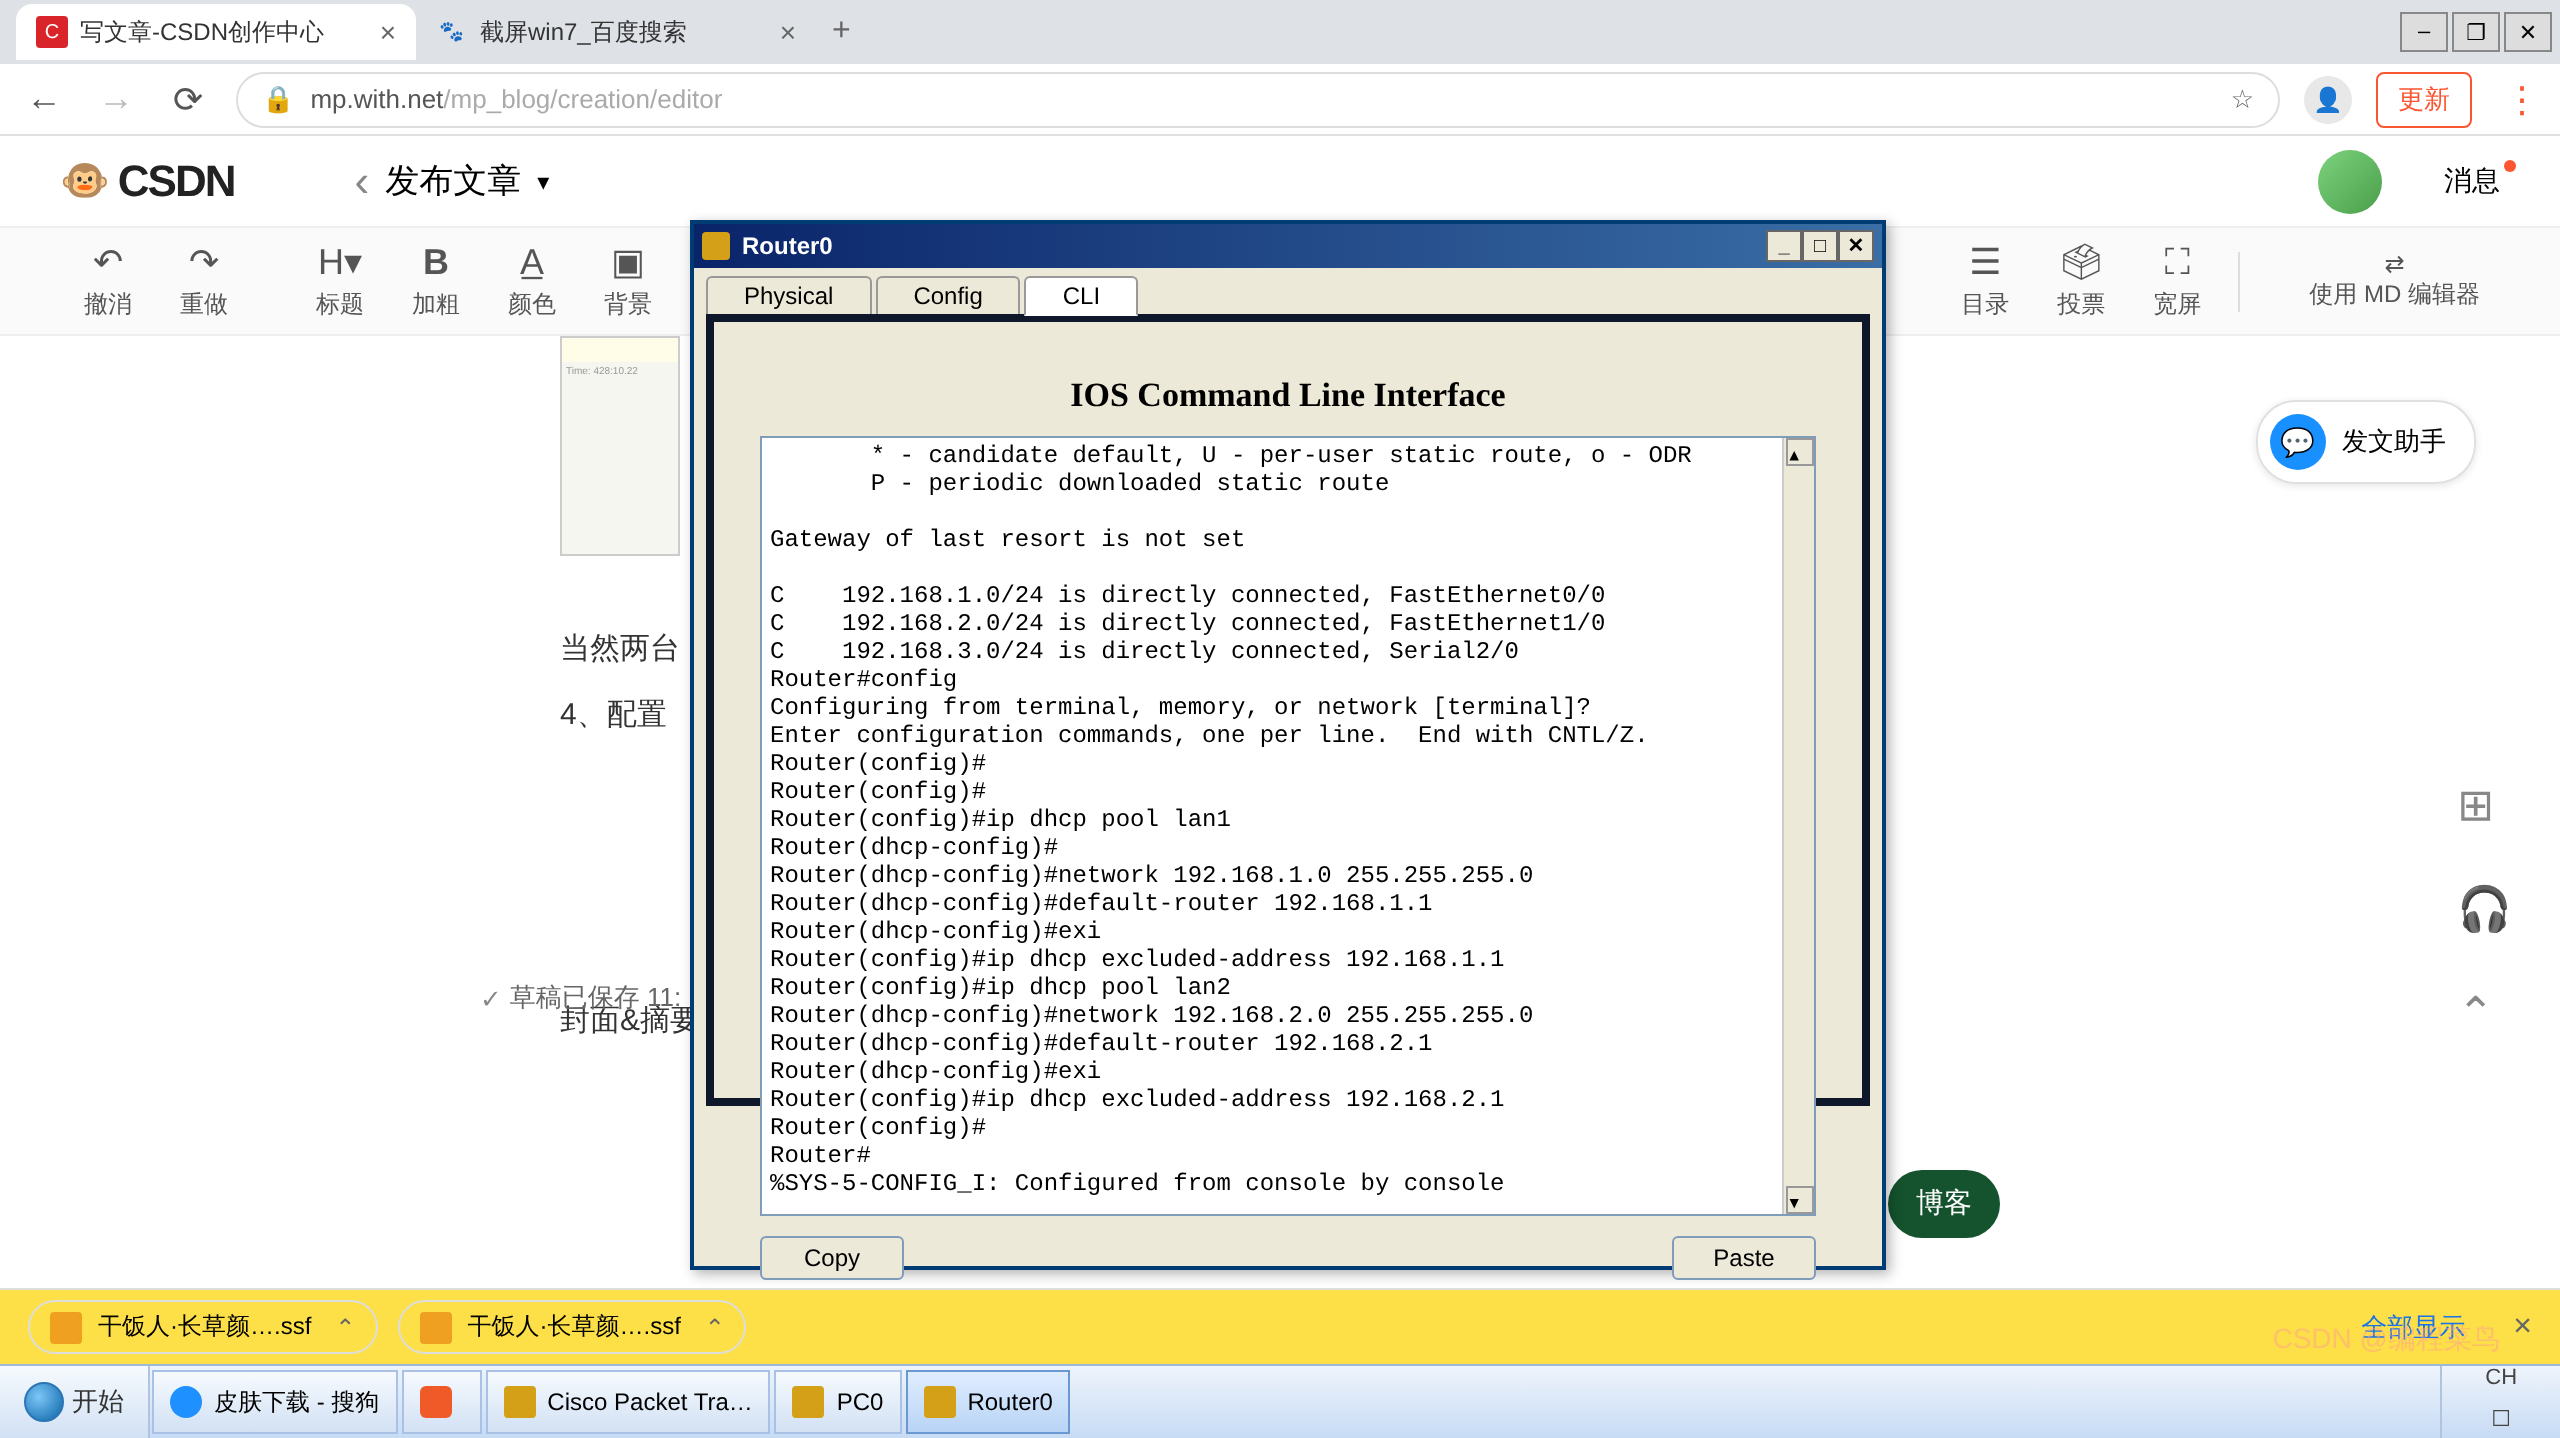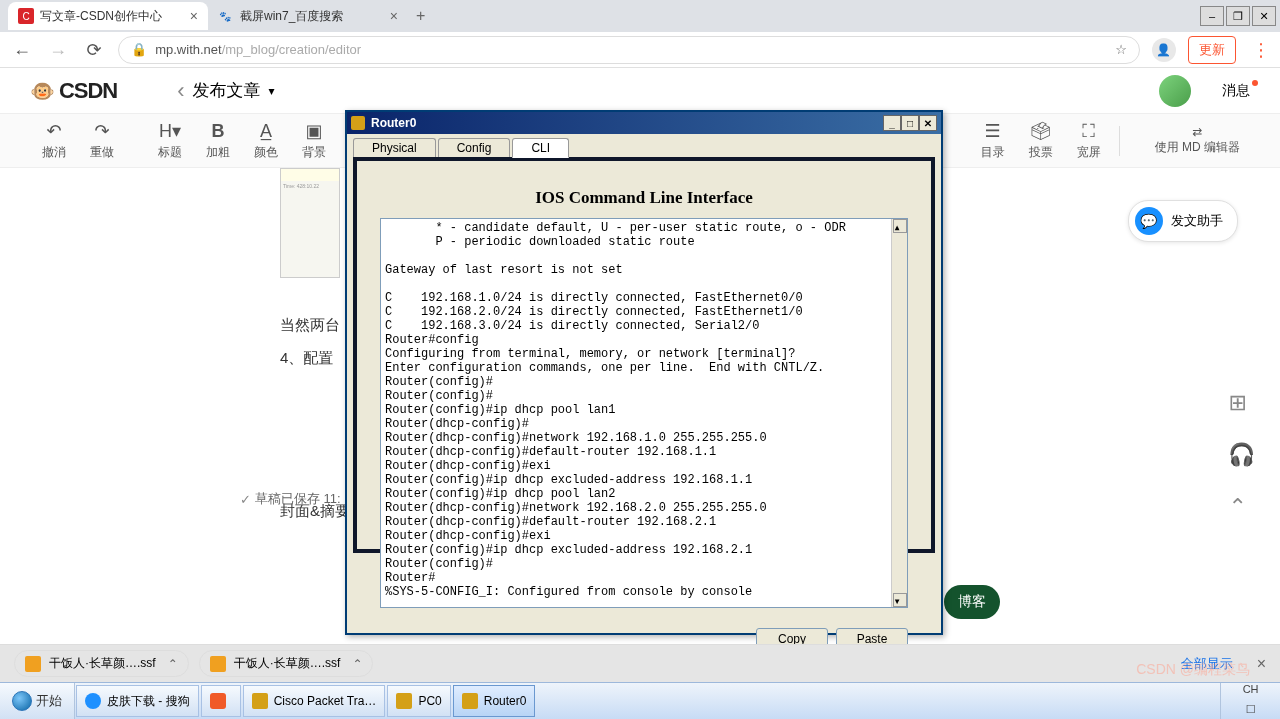--- a/index.html
+++ b/index.html
@@ -54,31 +54,31 @@
 .dlg-winbtns { margin-left: auto; display: flex; gap: 0; }
 .dlg-winbtn { width: 18px; height: 16px; background: #ece9d8; border: 1px solid #666; font-size: 10px; display: flex; align-items: center; justify-content: center; color: #000; }
 .dlg-tabs { display: flex; padding: 4px 6px 0 6px; gap: 2px; }
 .dlg-tab { padding: 2px 18px; border: 1px solid #999; border-bottom: none; background: #ece9d8; font-size: 12px; border-radius: 3px 3px 0 0; }
 .dlg-tab.active { background: #fff; border-bottom: 1px solid #fff; position: relative; z-index: 2; }
 .dlg-content { margin: 0 6px 6px 6px; border: 4px solid #0f172a; background: #ece9d8; height: 396px; padding: 23px; position: relative; top: -1px; }
 .cli-title { text-align: center; font-size: 17px; font-weight: bold; margin: 4px 0 10px 0; font-family: Georgia, serif; }
 .cli-output { background: #fff; border: 1px solid #7f9db9; height: 390px; overflow: auto; padding: 2px 4px; font-family: "Courier New", monospace; font-size: 12px; white-space: pre; position: relative; }
 .cli-scroll { position: absolute; right: 0; top: 0; width: 16px; height: 100%; background: #ece9d8; border-left: 1px solid #ccc; }
 .cli-scroll-thumb { width: 14px; height: 14px; background: #ece9d8; border: 1px solid #999; margin: 0 auto; }
-.cli-btns { display: flex; justify-content: flex-end; gap: 8px; margin-top: 20px; }
+.cli-btns { display: flex; justify-content: space-between; gap: 8px; margin-top: 10px; }
 .xp-btn { width: 72px; height: 22px; border: 1px solid #7f9db9; background: #ece9d8; font-size: 12px; border-radius: 3px; }
 
 
 .asst-pill { position: absolute; right: 42px; top: 200px; background: #fff; border: 1px solid #e0e0e0; border-radius: 20px; padding: 6px 14px 6px 6px; display: flex; align-items: center; gap: 8px; box-shadow: 0 1px 4px rgba(0,0,0,0.1); font-size: 13px; }
 .asst-badge { width: 28px; height: 28px; background: #1890ff; border-radius: 50%; display: flex; align-items: center; justify-content: center; color: #fff; font-size: 14px; }
 .side-tools { position: absolute; right: 24px; top: 390px; display: flex; flex-direction: column; gap: 26px; color: #888; font-size: 22px; }
 .pub-btn { position: absolute; right: 280px; top: 585px; background: #14532d; color: #fff; padding: 8px 14px; border-radius: 18px; font-size: 14px; }
 
 
-.downloads-bar { position: absolute; bottom: 37px; left: 0; right: 0; height: 38px; border-top: 1px solid #ddd; background: #e5e5e5; display: flex; align-items: center; padding: 0 14px; gap: 10px; }
+.downloads-bar { position: absolute; bottom: 37px; left: 0; right: 0; height: 38px; border-top: 1px solid #ddd; background: #fde047; display: flex; align-items: center; padding: 0 14px; gap: 10px; }
 .dl-item { border: 1px solid #ddd; padding: 4px 10px; border-radius: 14px; display: flex; align-items: center; gap: 8px; font-size: 12px; }
 .dl-icon { width: 16px; height: 16px; background: #f0a020; border-radius: 2px; }
 .dl-chevron { color: #666; font-size: 12px; margin-left: 4px; }
 .show-all { margin-left: auto; color: #1a73e8; font-size: 13px; }
 .dl-close { color: #666; font-size: 16px; margin-left: 14px; }
 
 
 .taskbar { position: absolute; bottom: 0; left: 0; right: 0; height: 37px; background: linear-gradient(to bottom, #eef4fb, #c7dbf5); border-top: 1px solid #9db8db; display: flex; align-items: center; }
 .start-btn { height: 36px; padding: 0 12px; display: flex; align-items: center; gap: 4px; font-size: 13px; color: #333; background: linear-gradient(to bottom, #f6fafe, #d2e1f4); border-right: 1px solid #b0c4de; }
 .start-orb { width: 20px; height: 20px; border-radius: 50%; background: radial-gradient(circle at 35% 35%, #7cc6f9, #0a64a4); border: 1px solid #2b74b8; }

